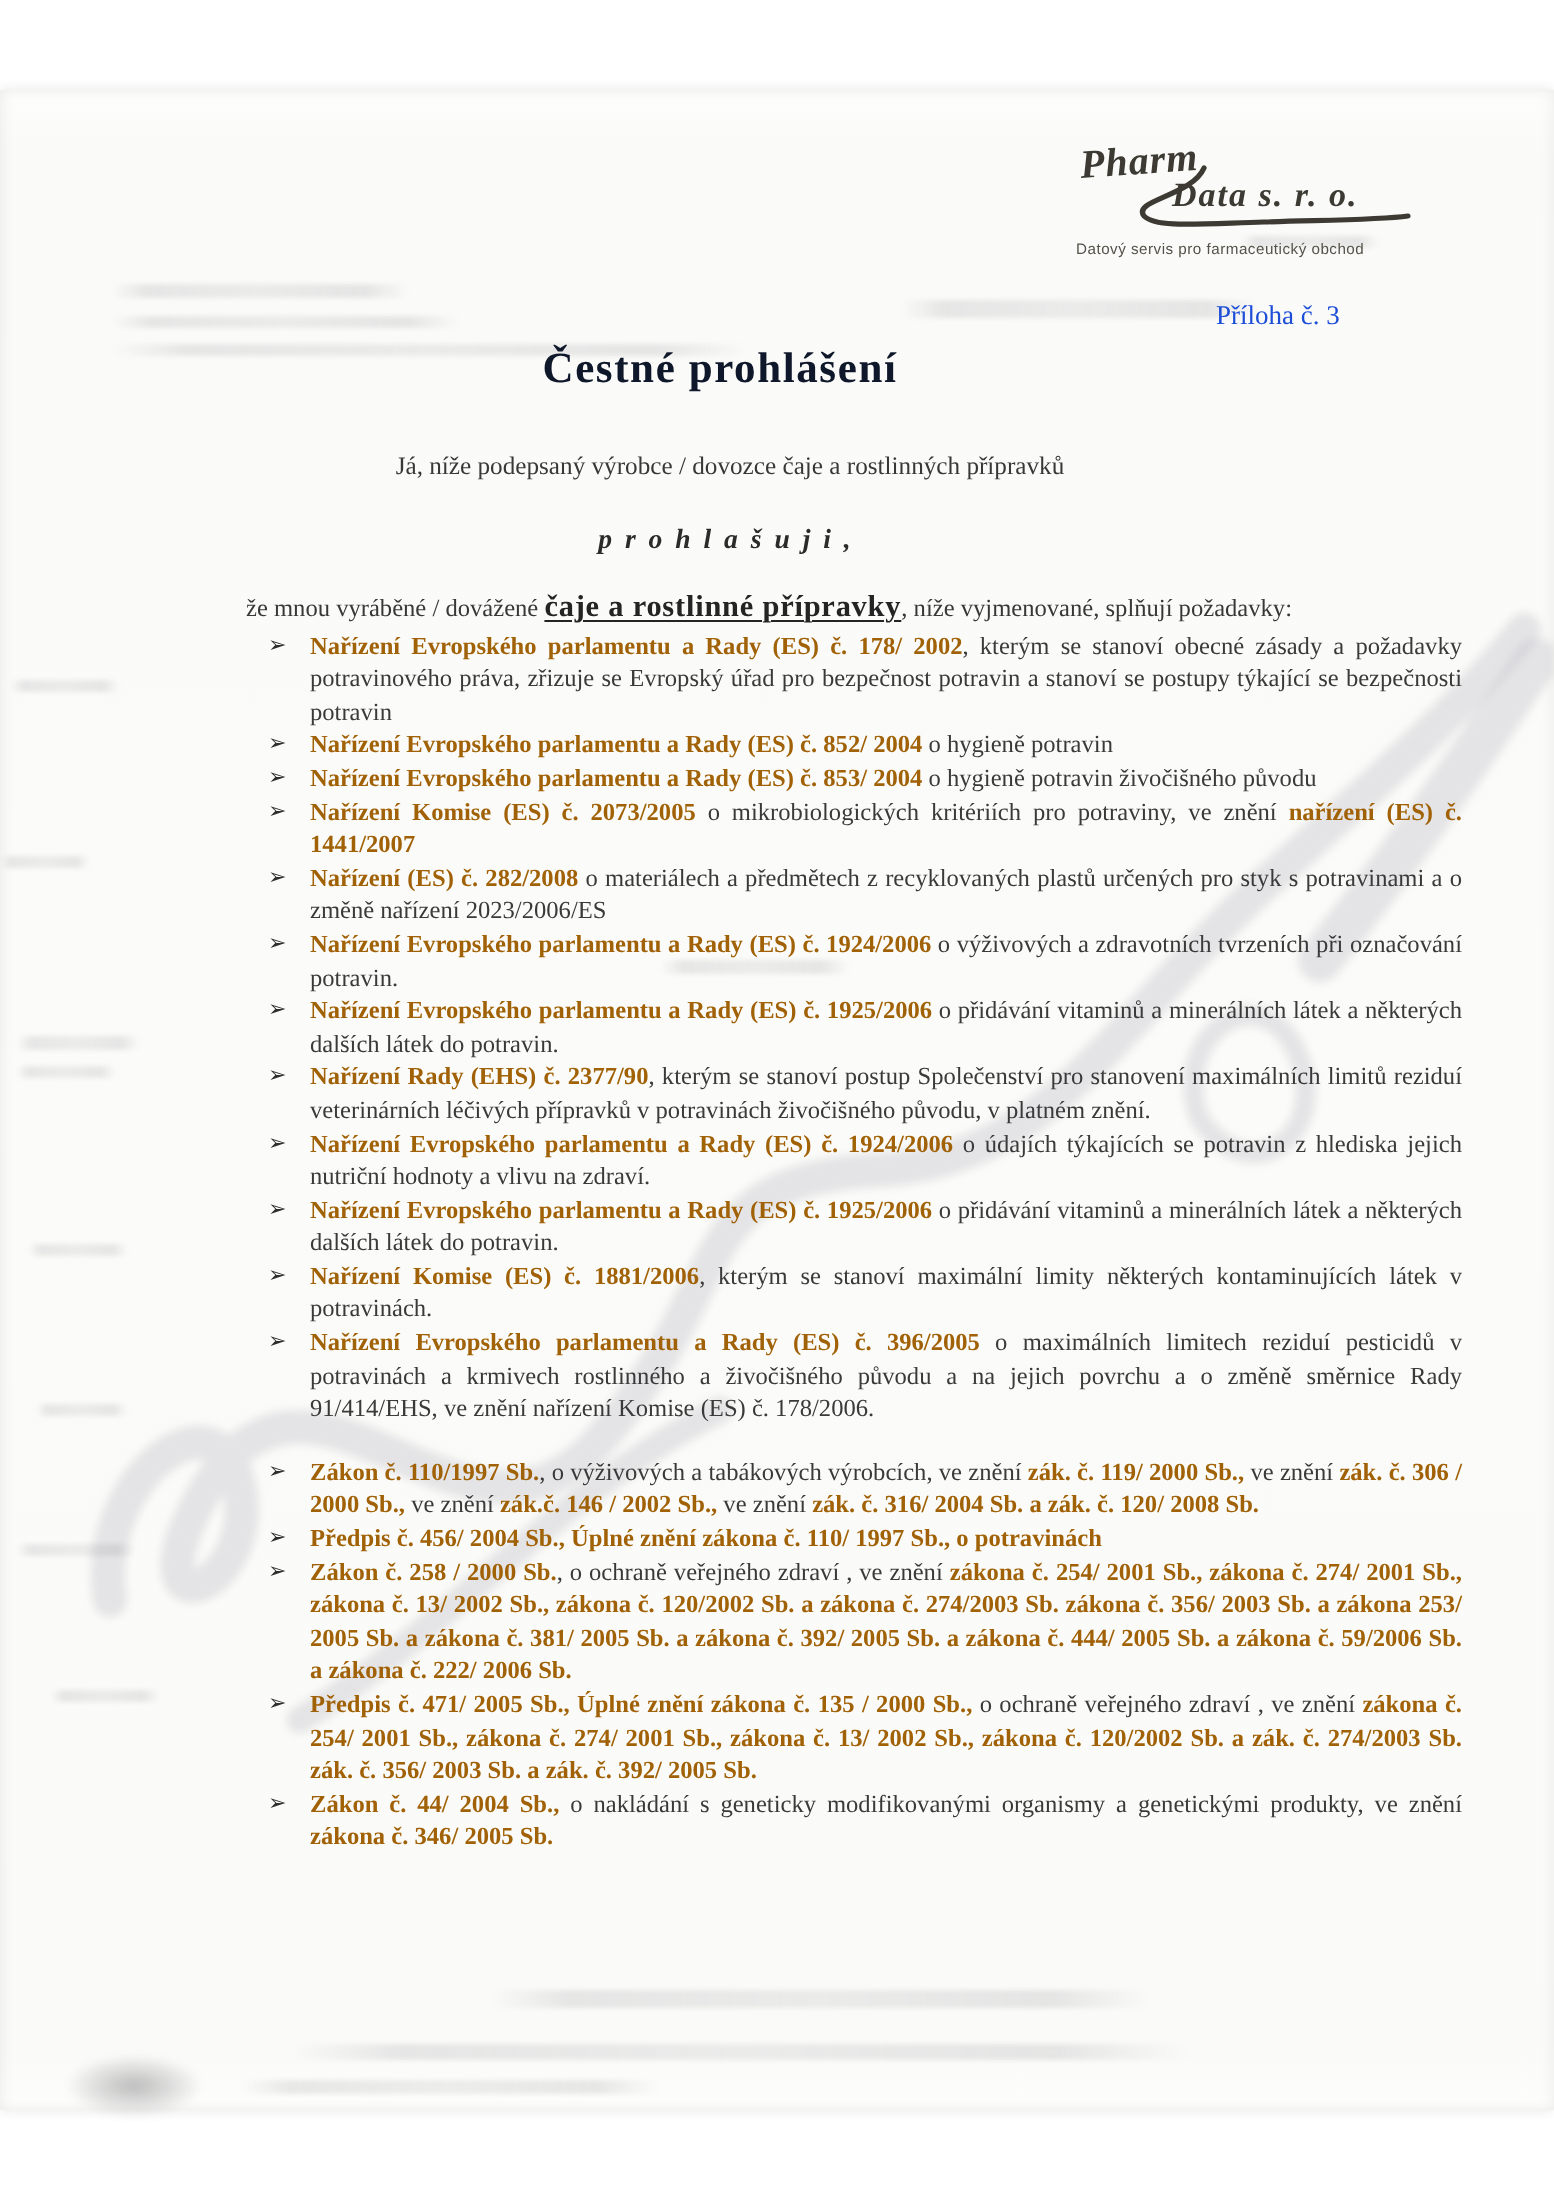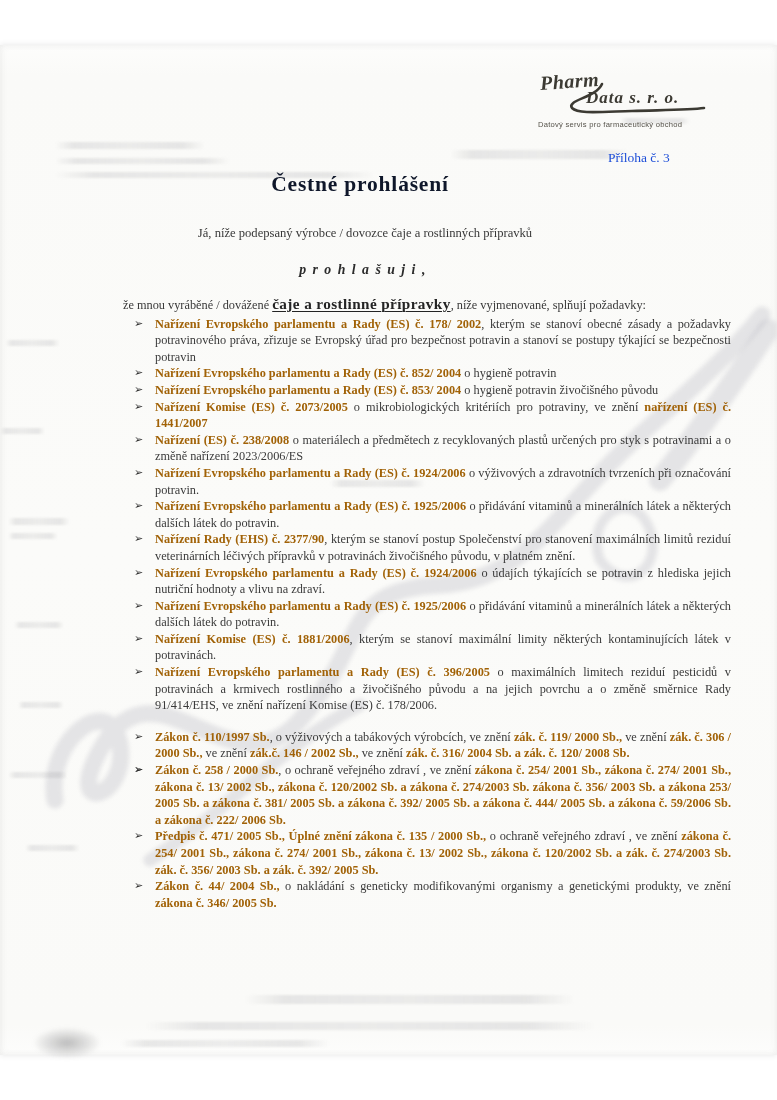--- a/index.html
+++ b/index.html
@@ -100,30 +100,30 @@
 <div class="declaration">p r o h l a š u j i ,</div>
 
 <div class="body-block">
   <p class="preamble"><span>že mnou vyráběné / dovážené </span><span class="emph">čaje a rostlinné přípravky</span><span>, níže vyjmenované, splňují požadavky:</span></p>
   <div id="regulation-lists">
       <ul class="reg-group">
         <li><span class="marker">➢</span><b>Nařízení Evropského parlamentu a Rady (ES) č. 178/ 2002</b><span>, kterým se stanoví obecné zásady a požadavky potravinového práva, zřizuje se Evropský úřad pro bezpečnost potravin a stanoví se postupy týkající se bezpečnosti potravin</span></li>
         <li><span class="marker">➢</span><b>Nařízení Evropského parlamentu a Rady (ES) č. 852/ 2004</b><span> o hygieně potravin</span></li>
         <li><span class="marker">➢</span><b>Nařízení Evropského parlamentu a Rady (ES) č. 853/ 2004</b><span> o hygieně potravin živočišného původu</span></li>
         <li><span class="marker">➢</span><b>Nařízení Komise (ES) č. 2073/2005</b><span> o mikrobiologických kritériích pro potraviny, ve znění </span><b>nařízení (ES) č. 1441/2007</b></li>
-        <li><span class="marker">➢</span><b>Nařízení (ES) č. 238/2008</b><span> o materiálech a předmětech z recyklovaných plastů určených pro styk s potravinami a o změně nařízení 2023/2006/ES</span></li>
+        <li><span class="marker">➢</span><b>Nařízení (ES) č. 282/2008</b><span> o materiálech a předmětech z recyklovaných plastů určených pro styk s potravinami a o změně nařízení 2023/2006/ES</span></li>
         <li><span class="marker">➢</span><b>Nařízení Evropského parlamentu a Rady (ES) č. 1924/2006</b><span> o výživových a zdravotních tvrzeních při označování potravin.</span></li>
         <li><span class="marker">➢</span><b>Nařízení Evropského parlamentu a Rady (ES) č. 1925/2006</b><span> o přidávání vitaminů a minerálních látek a některých dalších látek do potravin.</span></li>
         <li><span class="marker">➢</span><b>Nařízení Rady (EHS) č. 2377/90</b><span>, kterým se stanoví postup Společenství pro stanovení maximálních limitů reziduí veterinárních léčivých přípravků v potravinách živočišného původu, v platném znění.</span></li>
         <li><span class="marker">➢</span><b>Nařízení Evropského parlamentu a Rady (ES) č. 1924/2006</b><span> o údajích týkajících se potravin z hlediska jejich nutriční hodnoty a vlivu na zdraví.</span></li>
         <li><span class="marker">➢</span><b>Nařízení Evropského parlamentu a Rady (ES) č. 1925/2006</b><span> o přidávání vitaminů a minerálních látek a některých dalších látek do potravin.</span></li>
         <li><span class="marker">➢</span><b>Nařízení Komise (ES) č. 1881/2006</b><span>, kterým se stanoví maximální limity některých kontaminujících látek v potravinách.</span></li>
         <li><span class="marker">➢</span><b>Nařízení Evropského parlamentu a Rady (ES) č. 396/2005</b><span> o maximálních limitech reziduí pesticidů v potravinách a krmivech rostlinného a živočišného původu a na jejich povrchu a o změně směrnice Rady 91/414/EHS, ve znění nařízení Komise (ES) č. 178/2006.</span></li>
       </ul>
       <ul class="reg-group">
         <li><span class="marker">➢</span><b>Zákon č. 110/1997 Sb.</b><span>, o výživových a tabákových výrobcích, ve znění </span><b>zák. č. 119/ 2000 Sb.,</b><span> ve znění </span><b>zák. č. 306 / 2000 Sb.,</b><span> ve znění </span><b>zák.č. 146 / 2002 Sb.,</b><span> ve znění </span><b>zák. č. 316/ 2004 Sb. a zák. č. 120/ 2008 Sb.</b></li>
-        <li><span class="marker">➢</span></li>
+        <li><span class="marker">➢</span><b>Předpis č. 456/ 2004 Sb., Úplné znění zákona č. 110/ 1997 Sb., o potravinách</b></li>
         <li><span class="marker">➢</span><b>Zákon č. 258 / 2000 Sb.</b><span>, o ochraně veřejného zdraví , ve znění </span><b>zákona č. 254/ 2001 Sb., zákona č. 274/ 2001 Sb., zákona č. 13/ 2002 Sb., zákona č. 120/2002 Sb. a zákona č. 274/2003 Sb.  zákona č. 356/ 2003 Sb. a zákona 253/ 2005 Sb. a zákona č. 381/ 2005 Sb. a zákona č. 392/ 2005 Sb. a zákona č. 444/ 2005 Sb. a zákona č. 59/2006 Sb. a zákona č. 222/ 2006 Sb.</b></li>
         <li><span class="marker">➢</span><b>Předpis č. 471/ 2005 Sb., Úplné znění zákona č. 135 / 2000 Sb.,</b><span> o ochraně veřejného zdraví , ve znění </span><b>zákona č. 254/ 2001 Sb., zákona č. 274/ 2001 Sb., zákona č. 13/ 2002 Sb., zákona č. 120/2002 Sb. a zák. č. 274/2003 Sb.  zák. č. 356/ 2003 Sb. a zák. č. 392/ 2005 Sb.</b></li>
         <li><span class="marker">➢</span><b>Zákon č. 44/ 2004 Sb.,</b><span> o nakládání s geneticky modifikovanými organismy a genetickými produkty, ve znění </span><b>zákona č. 346/ 2005 Sb.</b></li>
       </ul>
     </div>
 </div>
 
 </body></html>

